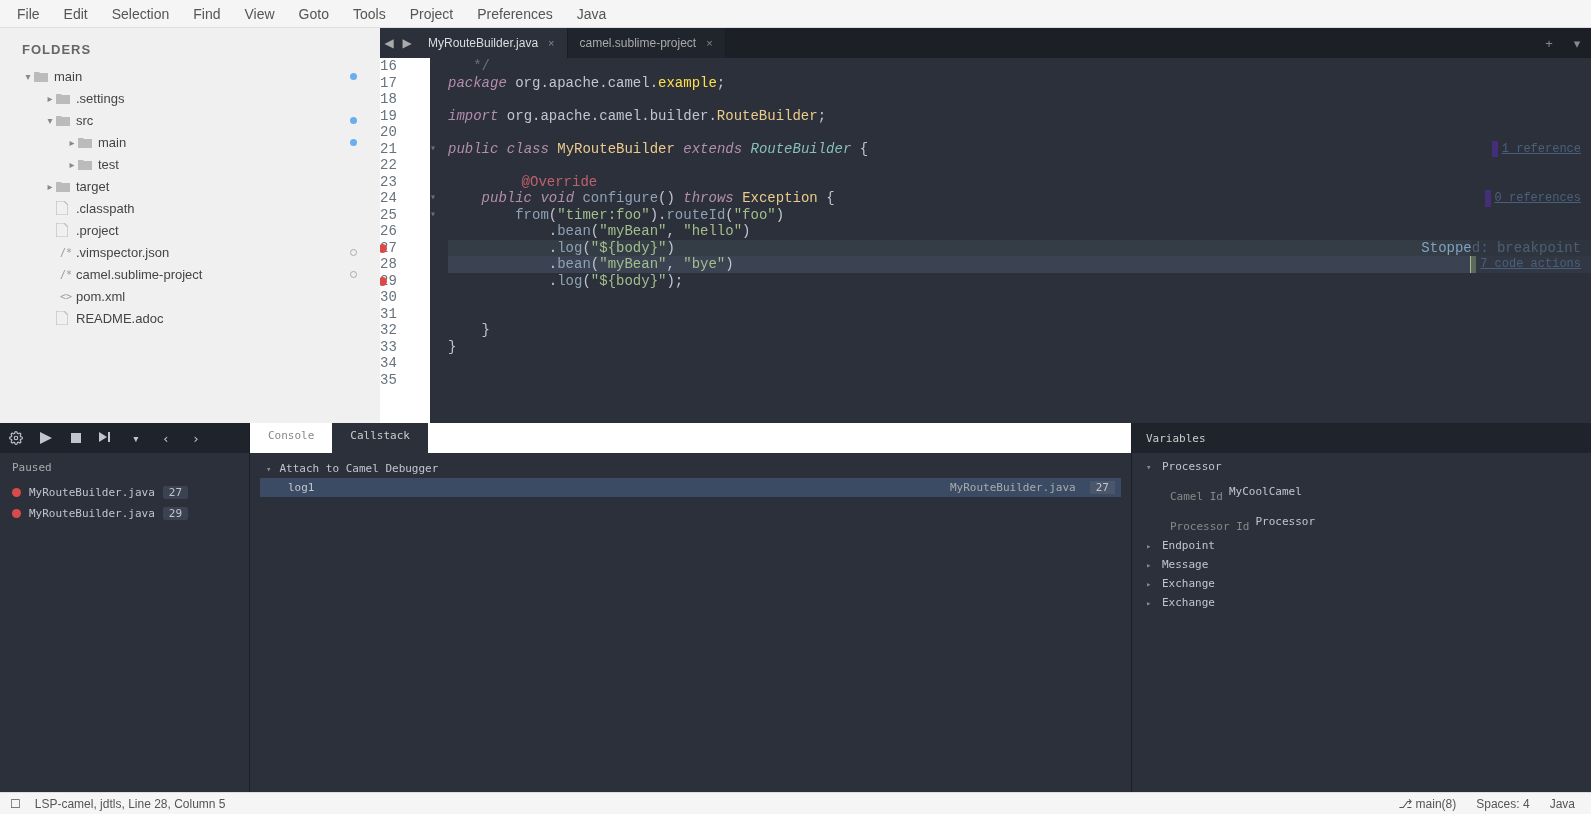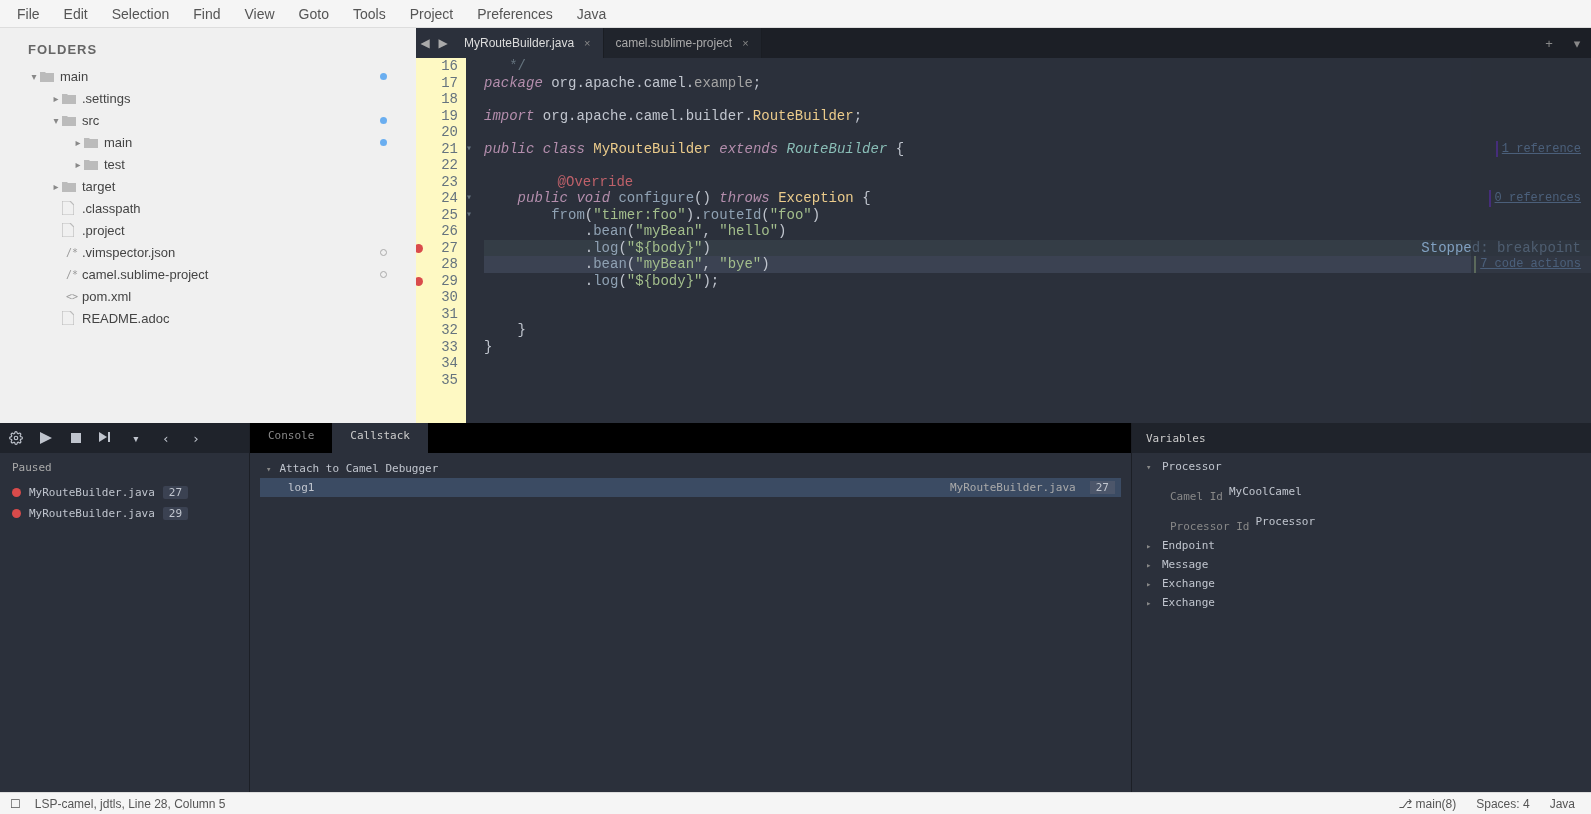--- a/index.html
+++ b/index.html
@@ -45,24 +45,24 @@
 .bottom-pane {
   flex: 1;
   display: flex;
   background: #2b303b;
   color: #c0c5ce;
   font-family: Consolas, monospace;
 }
 
 
 .sidebar {
-  width: 416px;
+  width: 380px;
   background: #f0f0f0;
   overflow-y: auto;
-  padding: 10px 14px;
+  padding: 10px 8px;
 }
 .sidebar-heading {
   color: #666;
   font-weight: bold;
   padding: 4px 14px 8px;
   font-size: 13px;
   letter-spacing: 1px;
 }
 .tree-row {
   display: flex;
@@ -142,22 +142,22 @@
 .code-body {
   flex: 1;
   display: flex;
   font-family: Consolas, "Courier New", monospace;
   font-size: 14px;
   position: relative;
   overflow: hidden;
 }
 .gutter {
   width: 50px;
-  background: #fef9c3;
-  text-align: right;
+  background: #ffffff;
+  text-align: left;
   color: #65737e;
   padding-right: 8px;
   position: relative;
 }
 .gutter-line { height: 16.5px; line-height: 16.5px; position: relative; }
 .fold-arrow {
   position: absolute;
   right: -14px;
   top: 0;
   color: #65737e;
@@ -187,31 +187,31 @@
 .code-line.current { background: #3b4252; }
 .hl-right {
   position: absolute;
   right: 10px;
   top: 0;
 }
 .code-annot {
   color: #7aa6da;
   text-decoration: underline;
   font-size: 12px;
-  border-left: 2px solid #6d28d9;
+  border-left: 6px solid #6d28d9;
   padding-left: 4px;
 }
 .code-annot.green { border-left-color: #a3be8c; }
 .stopped-text { color: #81a1c1; }
 
 
 .kw { color: #b48ead; font-style: italic; }
 .string { color: #a3be8c; }
 .fn { color: #8fa1b3; }
-.pkg { color: #a3a3a3; }
+.pkg { color: #fde047; }
 .ann { color: #bf616a; padding-left: 40px; }
 .comment { color: #65737e; }
 .classn { color: #ebcb8b; }
 .subclass { color: #8abeb7; font-style: italic; }
 
 
 .minimap {
   position: absolute;
   right: 0; top: 30px;
   width: 120px;
@@ -267,21 +267,21 @@
 
 
 .center-panel {
   flex: 1;
   background: #2b303b;
   display: flex;
   flex-direction: column;
 }
 .panel-tabs {
   height: 30px;
-  background: #000000;
+  background: #ffffff;
   display: flex;
 }
 .panel-tab {
   padding: 6px 18px;
   font-size: 11px;
   color: #888;
   cursor: pointer;
 }
 .panel-tab.active { background: #2b303b; color: #ccc; }
 .callstack-body {

